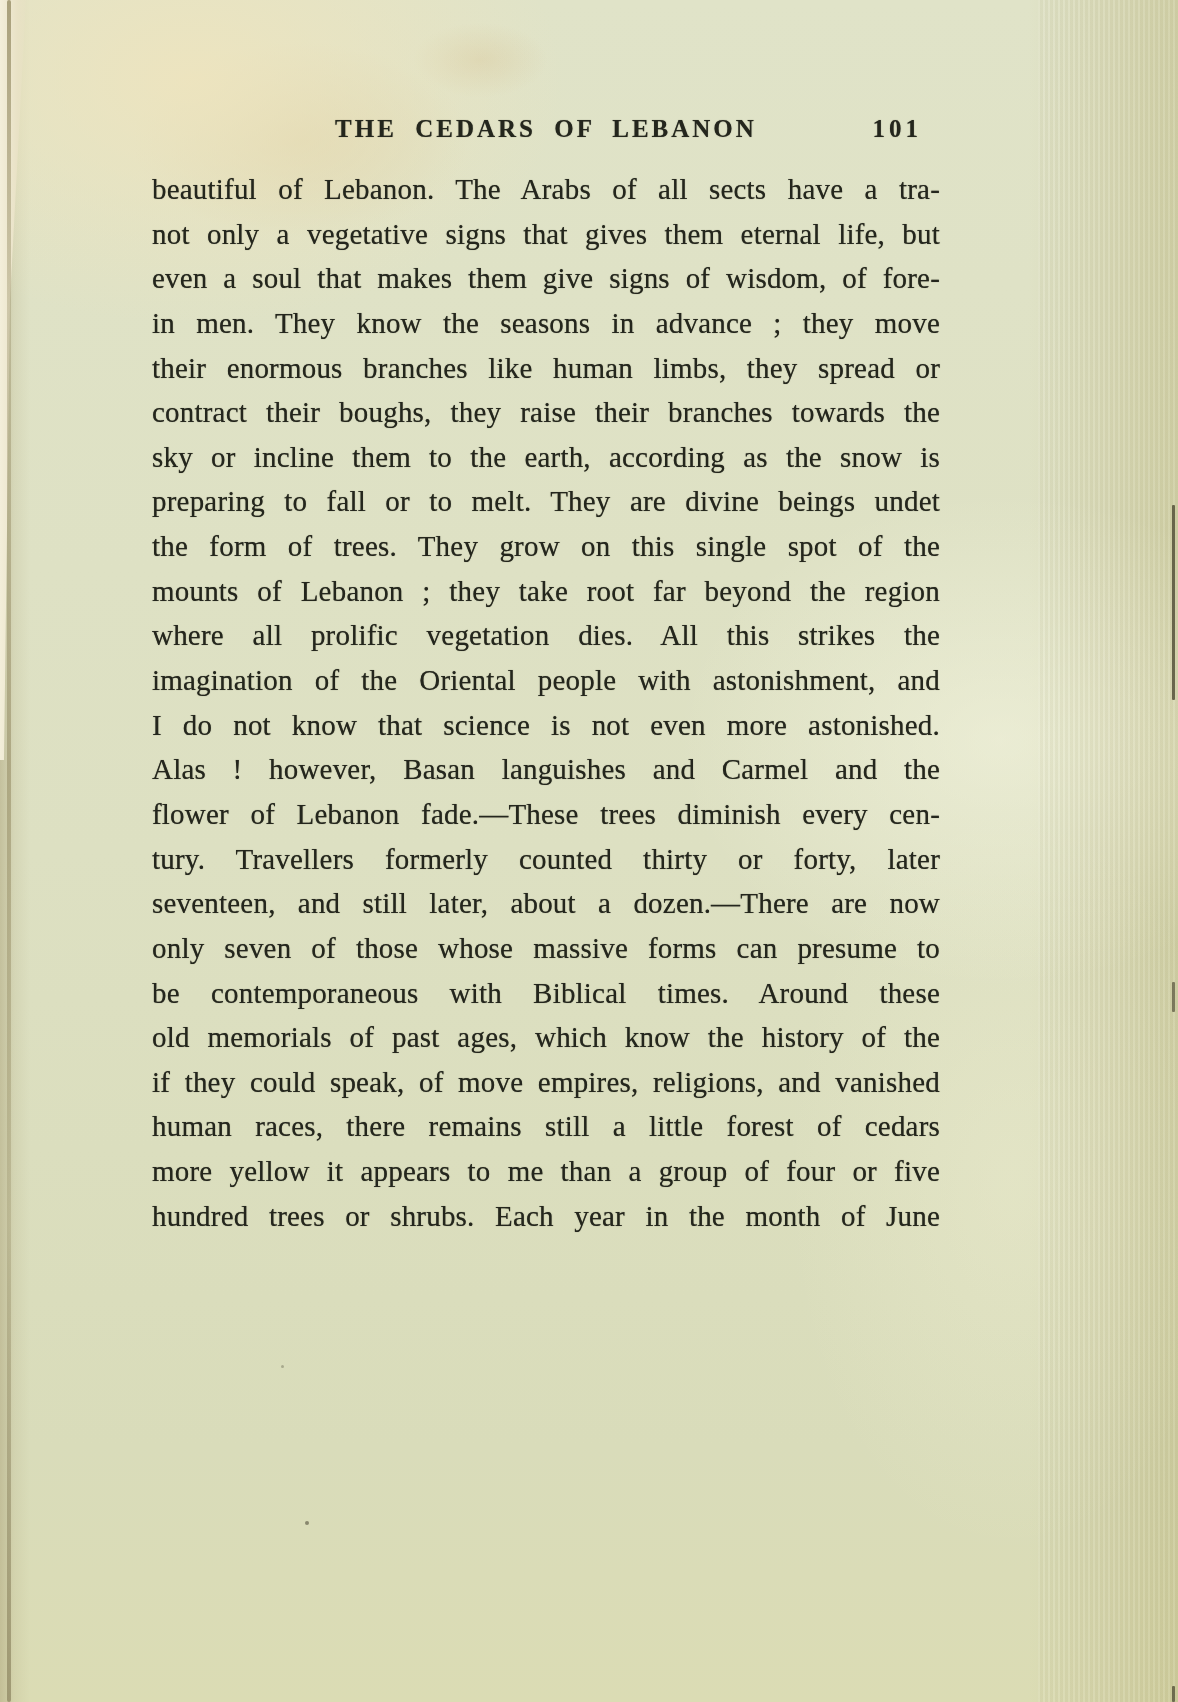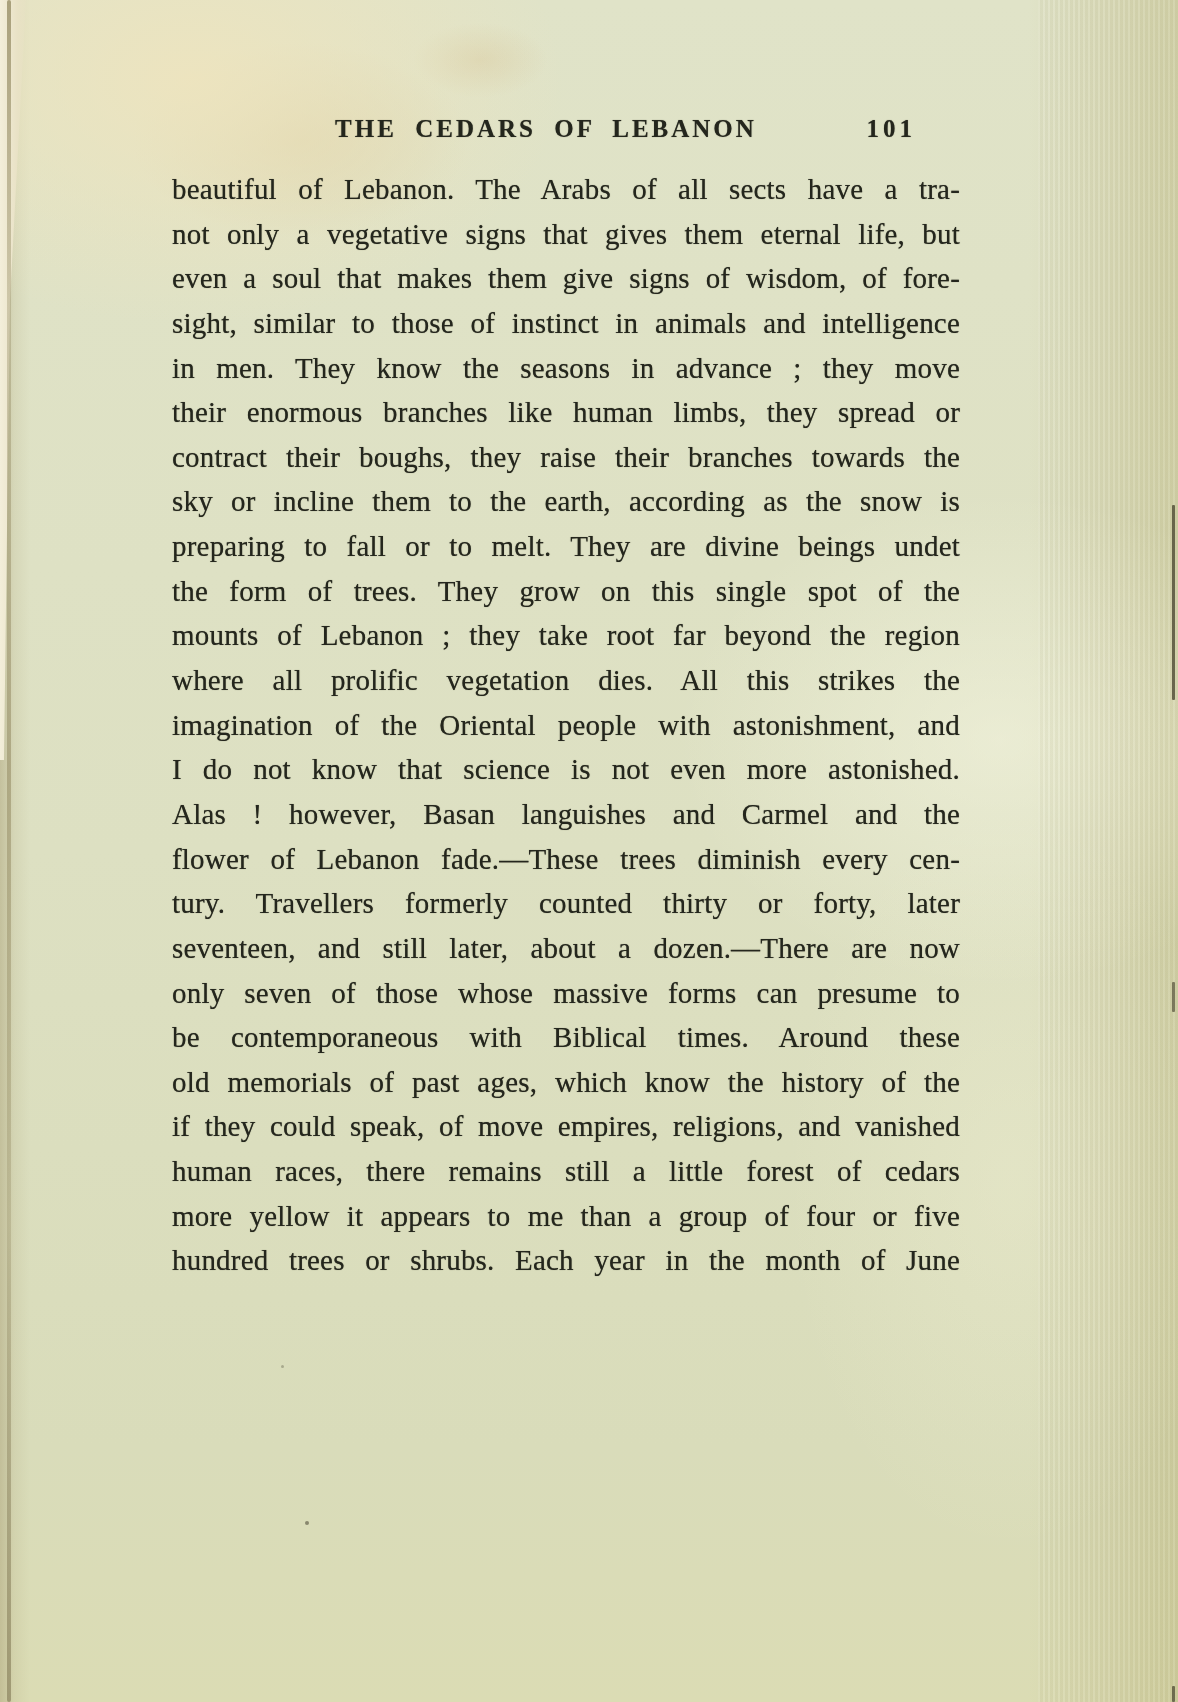--- a/index.html
+++ b/index.html
@@ -73,30 +73,29 @@
   .running-head {
     position: absolute; left: 152px; top: 115px; width: 788px;
     text-align: center; z-index: 5;
   }
   .title {
     font-size: 25px; font-weight: 700; color: var(--ink);
     letter-spacing: 3px; word-spacing: 9px;
     text-shadow: 0 0 1px rgba(40,40,28,0.55);
   }
   .folio {
-    position: absolute; top: 115px; right: 262px; z-index: 5;
+    position: absolute; top: 115px; right: 256px; z-index: 5;
     font-size: 25px; font-weight: 700; color: var(--ink);
     letter-spacing: 4px;
     text-shadow: 0 0 1px rgba(40,40,28,0.55);
   }
   .body-text {
     position: absolute; left: 152px; top: 167px; width: 788px; z-index: 5;
     font-size: 29px; color: var(--ink);
     letter-spacing: 0.2px;
-    margin-left: 20px;
   }
   .text-line {
     height: 44.65px; line-height: 44.65px;
     text-align: justify; text-align-last: justify;
     white-space: nowrap;
     text-shadow: 0 0 0.8px rgba(44,44,30,0.7);
   }
 </style>
 </head>
 <body>
@@ -114,21 +113,20 @@
 
   <header class="running-head">
     <span class="title">THE CEDARS OF LEBANON</span>
   </header>
   <div class="folio">101</div>
 
   <main class="body-text">
       <div class="text-line">beautiful of Lebanon. The Arabs of all sects have a tra-</div>
       <div class="text-line">not only a vegetative signs that gives them eternal life, but</div>
       <div class="text-line">even a soul that makes them give signs of wisdom, of fore-</div>
-      <div class="text-line">sight, similar to those of instinct in animals and intelligence</div>
       <div class="text-line">in men. They know the seasons in advance ; they move</div>
       <div class="text-line">their enormous branches like human limbs, they spread or</div>
       <div class="text-line">contract their boughs, they raise their branches towards the</div>
       <div class="text-line">sky or incline them to the earth, according as the snow is</div>
       <div class="text-line">preparing to fall or to melt. They are divine beings undet</div>
       <div class="text-line">the form of trees. They grow on this single spot of the</div>
       <div class="text-line">mounts of Lebanon ; they take root far beyond the region</div>
       <div class="text-line">where all prolific vegetation dies. All this strikes the</div>
       <div class="text-line">imagination of the Oriental people with astonishment, and</div>
       <div class="text-line">I do not know that science is not even more astonished.</div>

